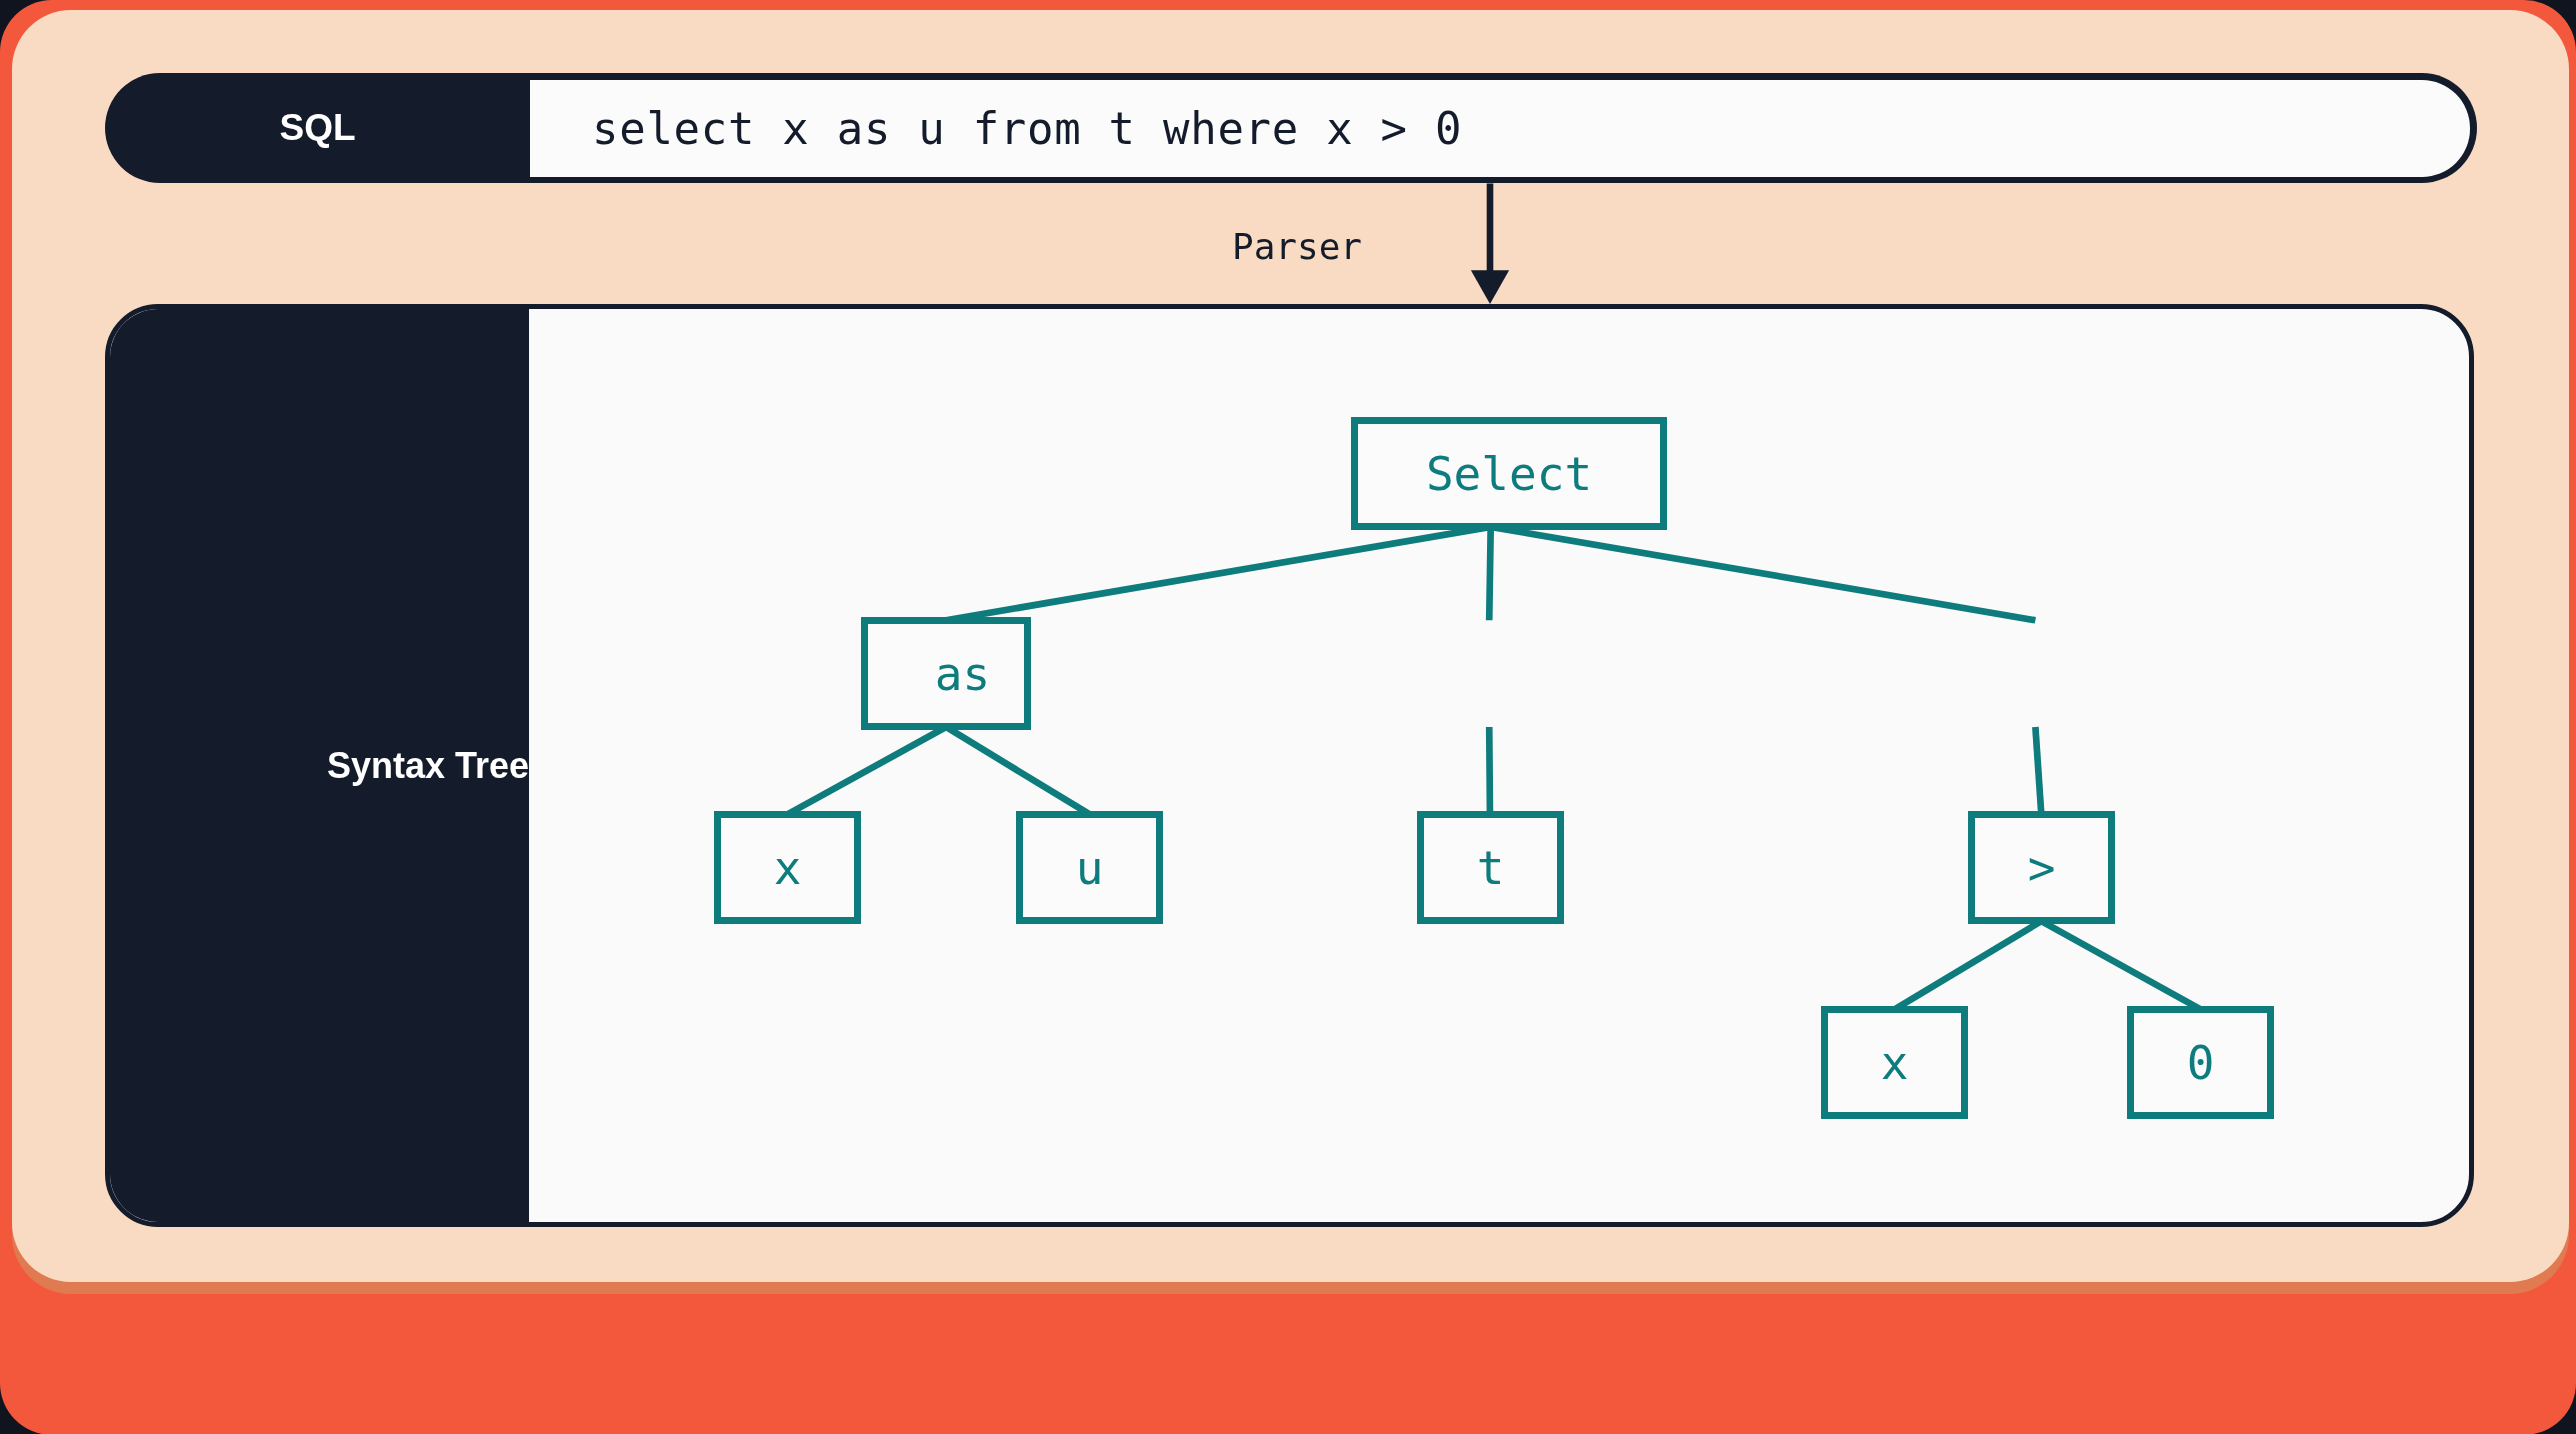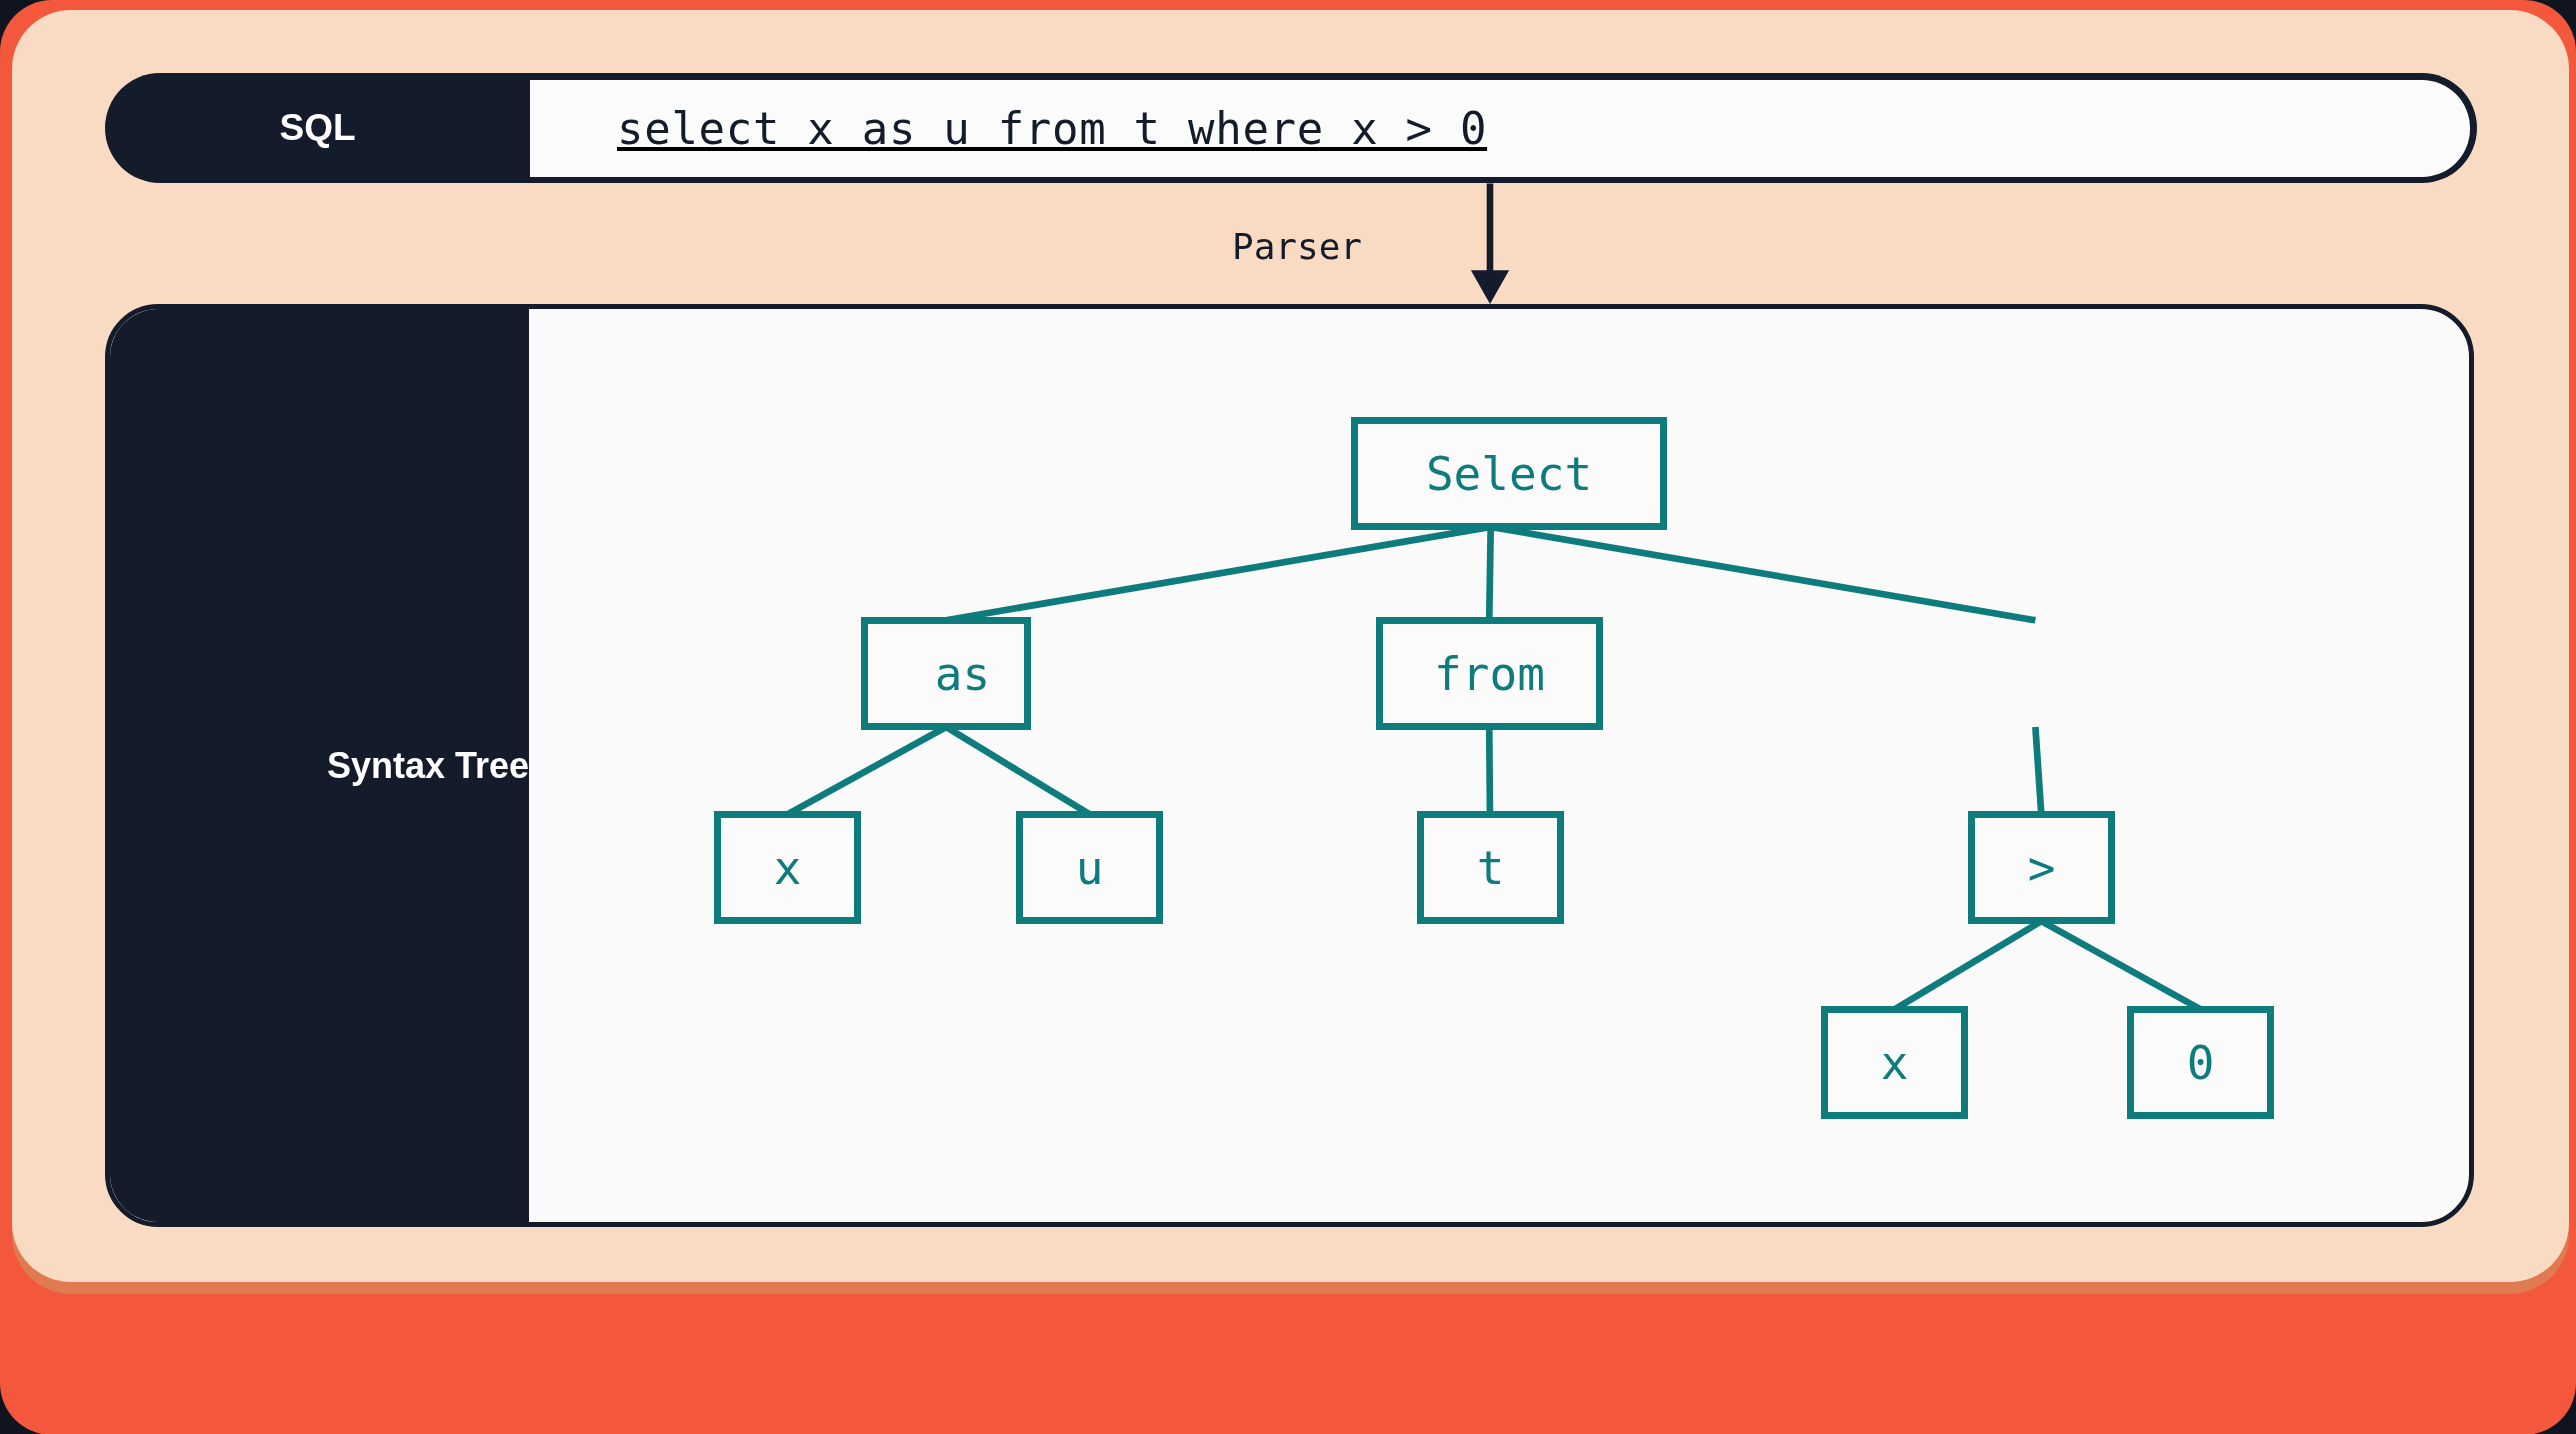--- a/index.html
+++ b/index.html
@@ -40,22 +40,21 @@
     position: absolute; left: 0; top: 0;
     width: 425px; height: 100%;
     display: flex; align-items: center; justify-content: center;
     color: #ffffff; font-size: 37px; font-weight: bold;
   }
   .sql-white {
     position: absolute; left: 425px; top: 6.7px; right: 6.7px; bottom: 6.7px;
     background: #fbfbfc;
     border-radius: 0 48px 48px 0;
     display: flex; align-items: center;
-    padding-left: 87px;
-    text-decoration: underline;
+    padding-left: 62px;
   }
   .sql-query {
     font-family: "DejaVu Sans Mono", monospace;
     font-size: 44px; letter-spacing: 0.7px;
     color: #141b2b;
     white-space: pre;
   }
 
   
   .parser-label {
@@ -145,21 +144,20 @@
             <line x1="1863" y1="294" x2="2598" y2="420"></line>
             <line x1="1128" y1="564" x2="914" y2="682"></line>
             <line x1="1128" y1="564" x2="1322" y2="682"></line>
             <line x1="1861" y1="564" x2="1862" y2="682"></line>
             <line x1="2598" y1="564" x2="2606" y2="682"></line>
             <line x1="2606" y1="826" x2="2408" y2="945"></line>
             <line x1="2606" y1="826" x2="2821" y2="945"></line>
           </svg>
       <div class="tree-node" style="left: 1241px; top: 108px; width: 316px; height: 113px;">Select</div>
           <div class="tree-node" style="left: 751px; top: 308px; width: 170px; height: 113px; padding-left: 33px;">as</div>
-          <div class="tree-node" style="left: 1266px; top: 308px; width: 227px; height: 113px;">from</div>
           <div class="tree-node" style="left: 604px; top: 502px; width: 147px; height: 113px;">x</div>
           <div class="tree-node" style="left: 906px; top: 502px; width: 147px; height: 113px;">u</div>
           <div class="tree-node" style="left: 1307px; top: 502px; width: 147px; height: 113px;">t</div>
           <div class="tree-node" style="left: 1858px; top: 502px; width: 147px; height: 113px;">&gt;</div>
           <div class="tree-node" style="left: 1711px; top: 697px; width: 147px; height: 113px;">x</div>
           <div class="tree-node" style="left: 2017px; top: 697px; width: 147px; height: 113px;">0</div>
         </div>
     </div>
 
   </div>

